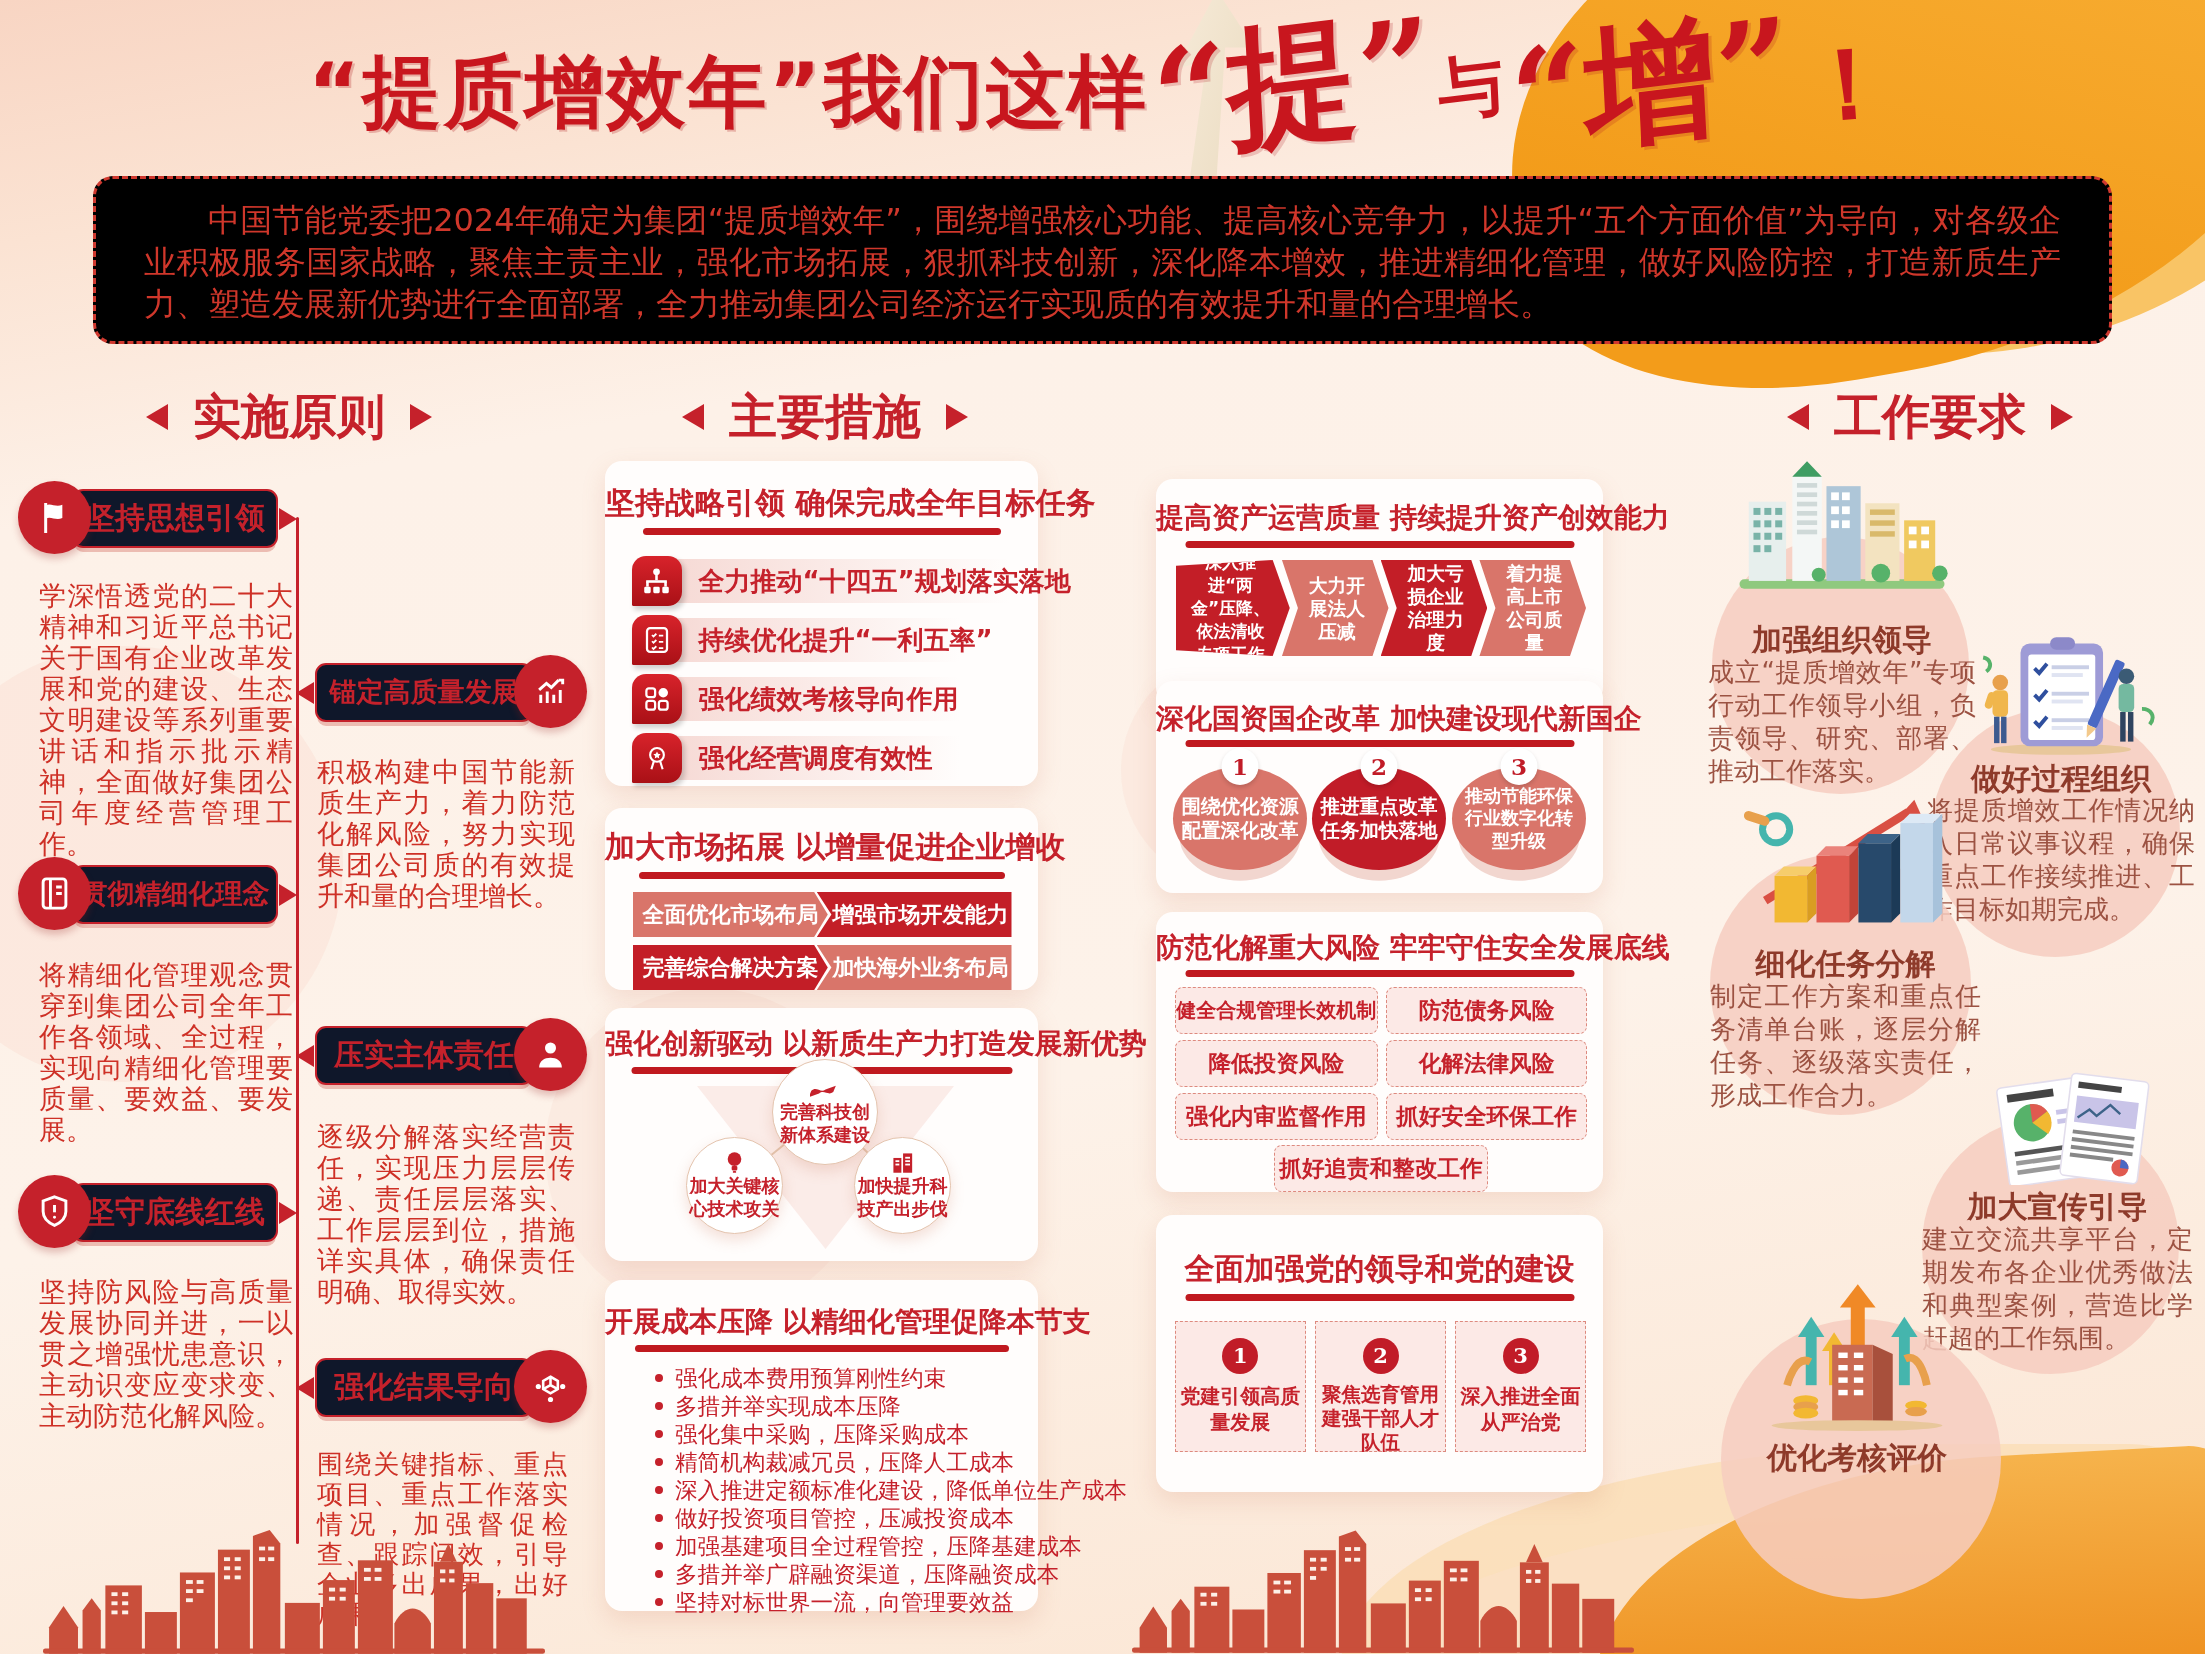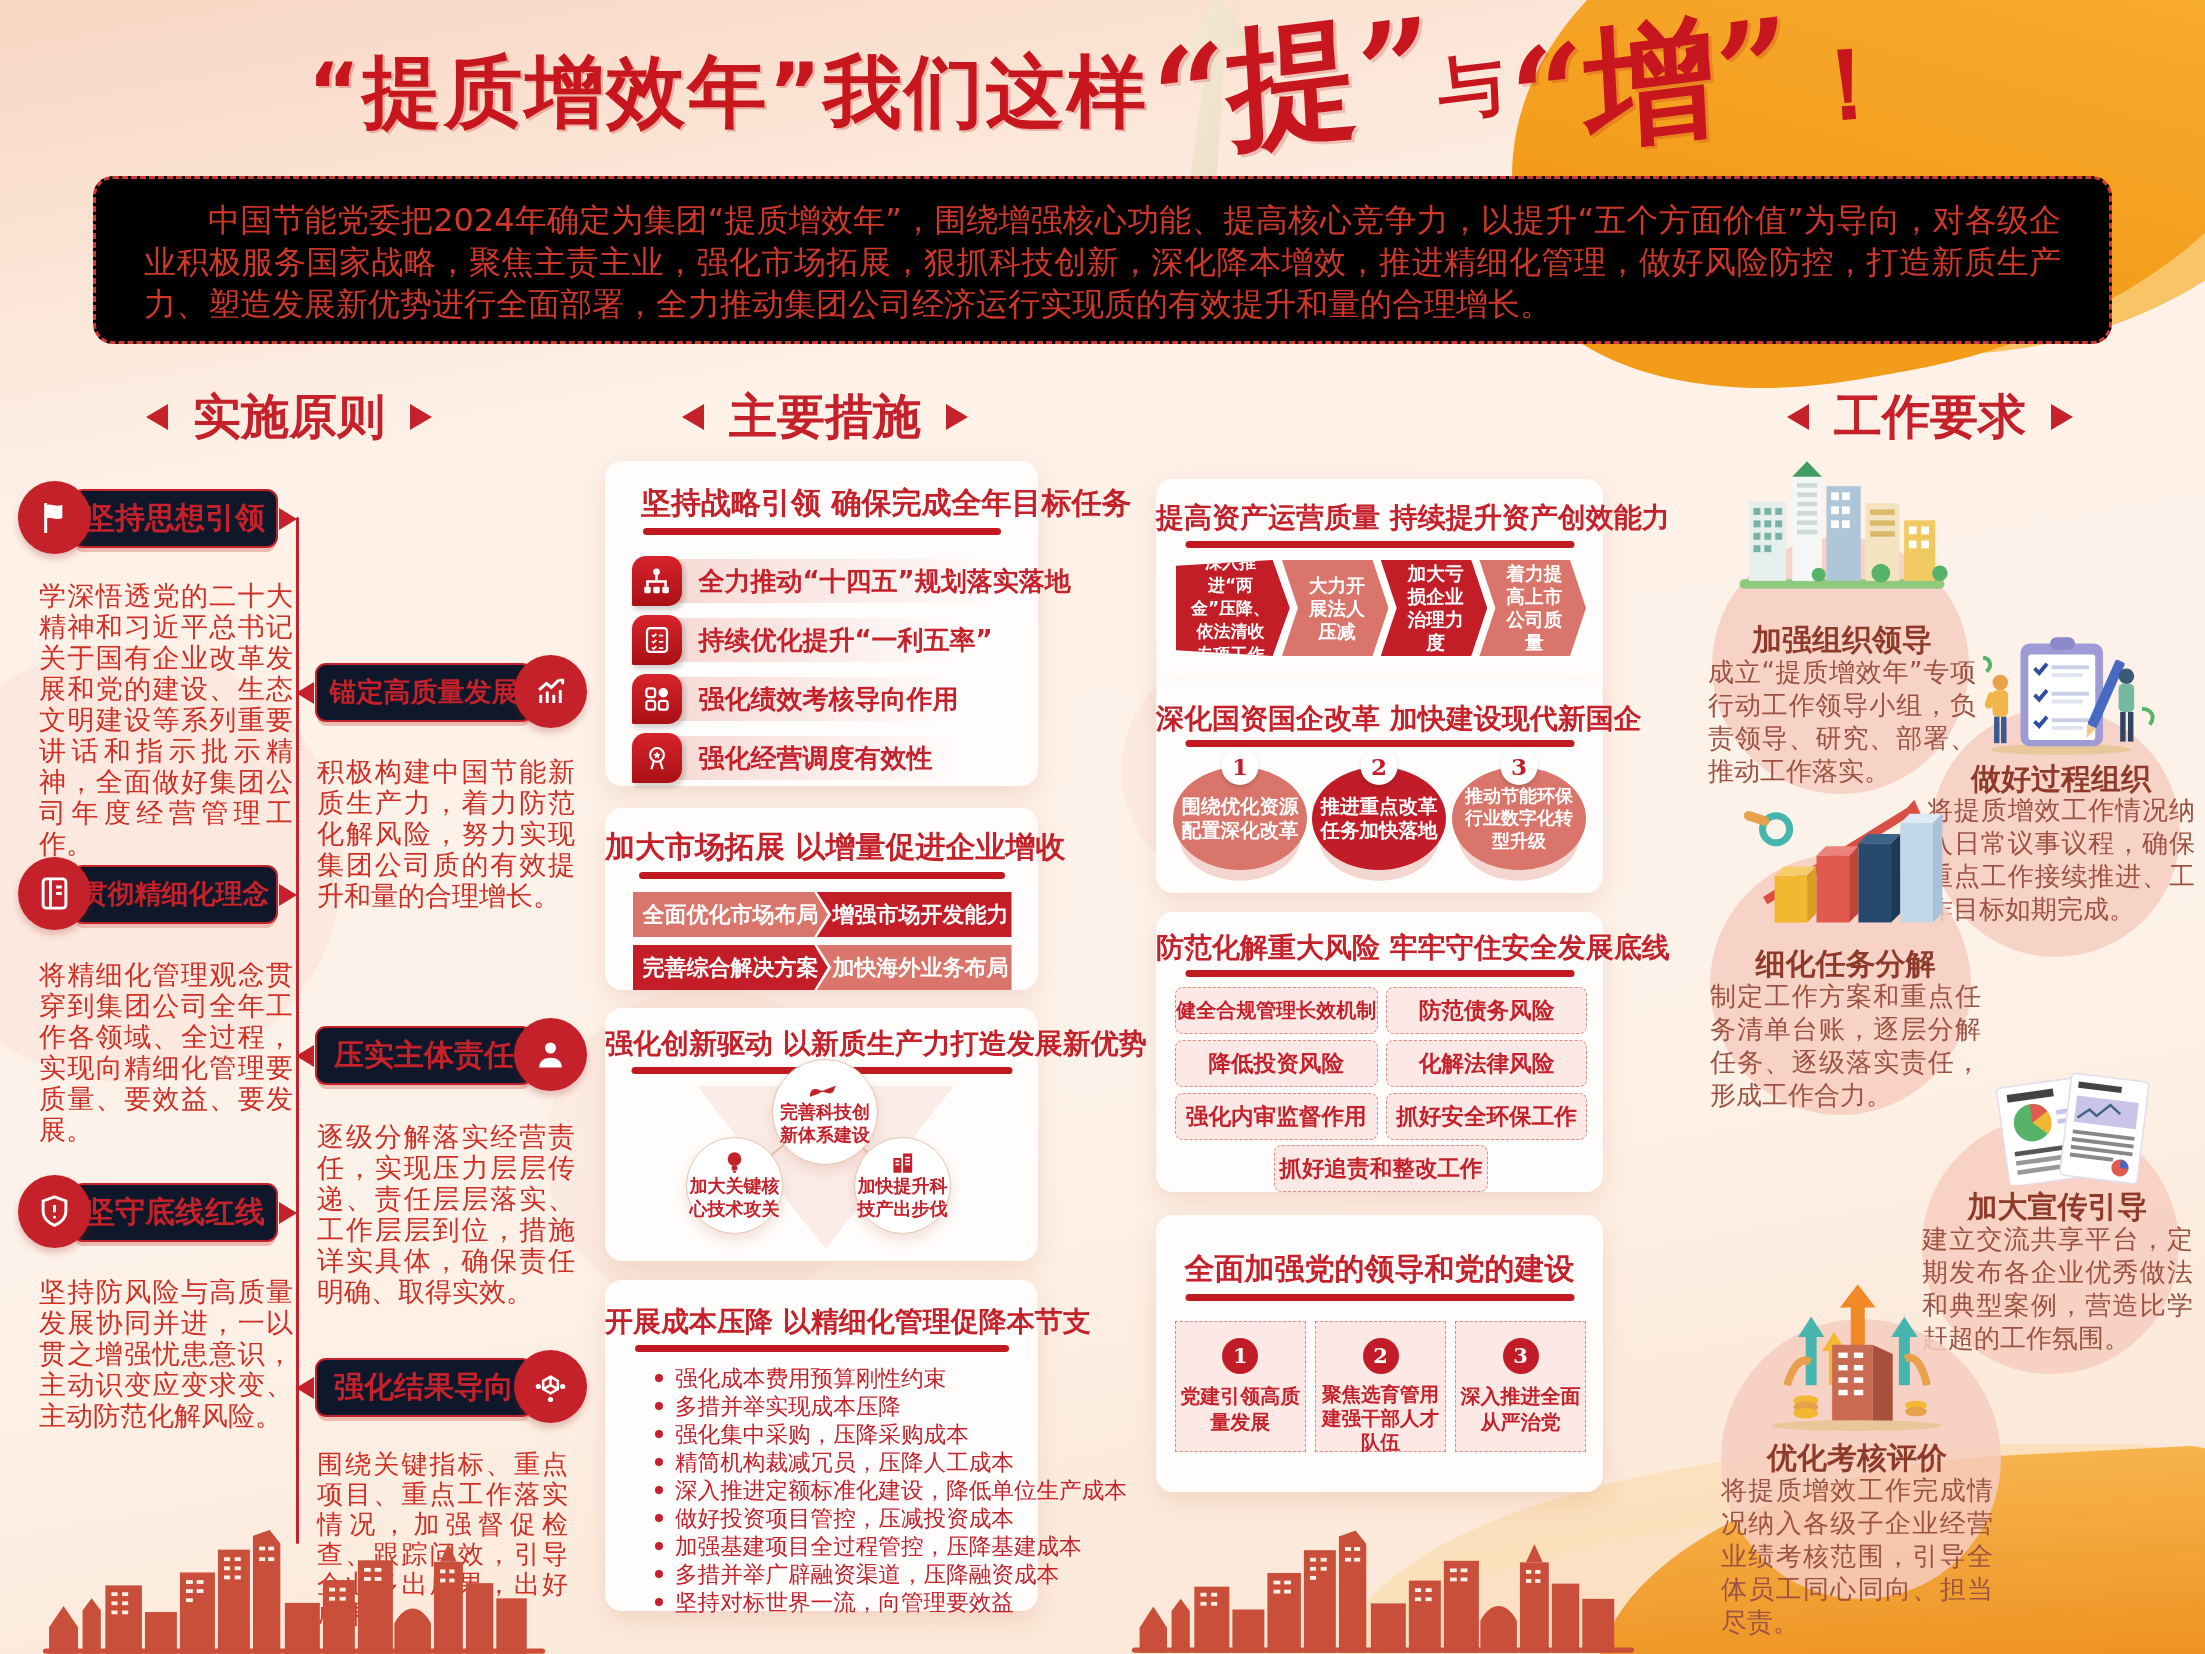--- a/index.html
+++ b/index.html
@@ -211,21 +211,21 @@
         <circle cx="4.5" cy="12" r="1.6" fill="#fff" stroke="none"></circle>
         <circle cx="19.5" cy="12" r="1.6" fill="#fff" stroke="none"></circle>
         <circle cx="12" cy="20" r="1.6" fill="#fff" stroke="none"></circle>
       </svg>
   </div>
   <div class="badge-arrow" style="left:-18.7px;border-right:18.7px solid #c5212b;"></div>
 </div>
 <div class="p-text" style="left:317px;top:1449px;width:251px;font-size:26px;line-height:30px;">围绕关键指标、重点项目、重点工作落实情况，加强督促检查、跟踪问效，引导企业多出成果，出好成果。</div>
 
 <div class="card" style="left:605px;top:461px;width:433px;height:325px;">
-  <div class="card-title" style="top:22px;font-size:30px;padding-left:36px;">坚持战略引领 确保完成全年目标任务</div>
+  <div class="card-title" style="top:22px;font-size:30px;">坚持战略引领 确保完成全年目标任务</div>
   <div class="card-bar" style="top:67px;width:358px;"></div>
   <div class="m-item" style="top:95px;text-align:center;">
     <div class="m-ico">
       <svg width="31" height="31" viewBox="0 0 24 24" fill="#fff">
           <circle cx="12" cy="4.5" r="2.6"></circle>
           <rect x="11" y="7" width="2" height="4"></rect>
           <rect x="4" y="11" width="16" height="2"></rect>
           <rect x="4" y="12" width="2" height="4"></rect>
           <rect x="18" y="12" width="2" height="4"></rect>
           <rect x="2.5" y="16" width="5" height="5" rx="1"></rect>
@@ -551,21 +551,20 @@
     <rect x="126" y="136" width="12" height="7" fill="#fff"></rect>
       <rect x="146" y="136" width="12" height="7" fill="#fff"></rect>
     <ellipse cx="84" cy="150" rx="16" ry="7" fill="#f2b832"></ellipse>
       <ellipse cx="84" cy="158" rx="16" ry="7" fill="#e8a04c"></ellipse>
       <ellipse cx="84" cy="166" rx="16" ry="7" fill="#f2b832"></ellipse>
     <ellipse cx="226" cy="156" rx="14" ry="6" fill="#f2b832"></ellipse>
       <ellipse cx="226" cy="164" rx="14" ry="6" fill="#e8a04c"></ellipse>
     <ellipse cx="150" cy="182" rx="110" ry="7" fill="#e8c79b"></ellipse>
   </svg>
   <div class="req-title" style="top:154px;">优化考核评价</div>
-  <div class="req-text" style="left:0;top:190px;width:272px;">将提质增效工作完成情况纳入各级子企业经营业绩考核范围，引导全体员工同心同向、担当尽责。</div>
 </div>
 
 <svg class="sky" style="left:43px;top:1513px;" width="502" height="141" viewBox="0 0 660 185">
   <g fill="#c94f3b">
     <polygon points="8,185 8,150 27,122 46,150 46,185"></polygon>
     <polygon points="52,185 52,128 64,112 76,128 76,185"></polygon>
     <rect x="82" y="95" width="48" height="90"></rect>
     <rect x="134" y="130" width="42" height="55"></rect>
     <rect x="180" y="78" width="46" height="107"></rect>
     <rect x="230" y="48" width="42" height="137"></rect>

